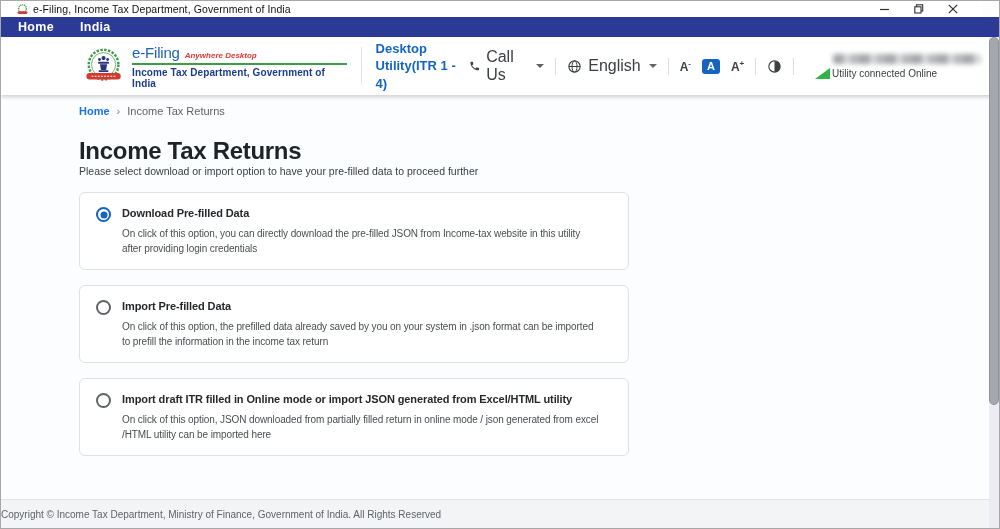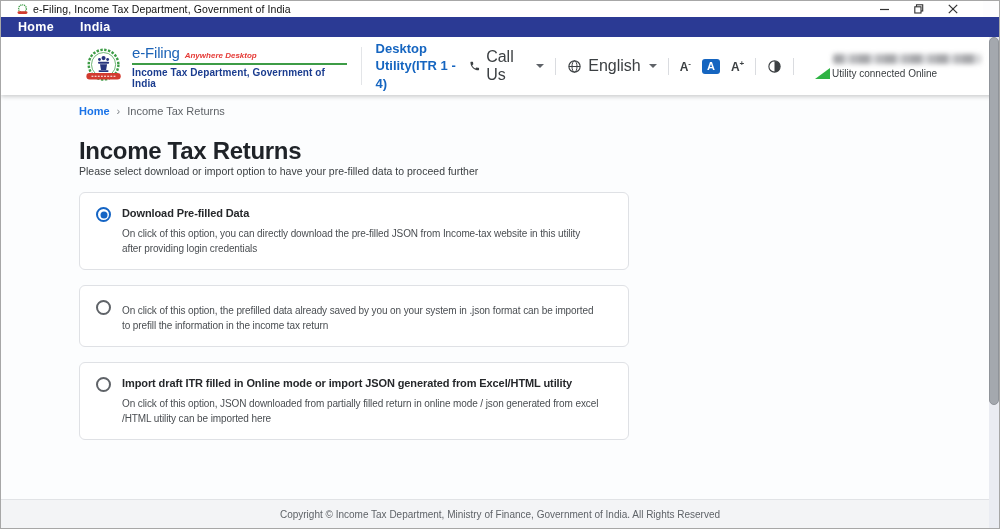--- a/index.html
+++ b/index.html
@@ -82,21 +82,21 @@
   .radio.selected .dot {
     position:absolute; left:50%; top:50%; transform:translate(-50%,-50%);
     width:7px; height:7px; border-radius:50%; background:#1464c4;
   }
   .card-text { max-width:492px; }
   .card-title { font-size:11px; font-weight:700; color:#26282b; line-height:1.45; letter-spacing:-0.1px; }
   .card-desc { margin-top:4px; font-size:10px; color:#4a4e52; line-height:1.5; max-width:478px; letter-spacing:-0.1px; }
   
   .footer {
     position:absolute; bottom:0; left:0; right:0; height:29px; background:#f3f4f6;
-    border-top:1px solid #e1e3e6; display:flex; align-items:center; justify-content:center; z-index:20;
+    border-top:1px solid #e1e3e6; display:flex; align-items:center; justify-content:flex-start; z-index:20;
   }
   .footer-text { font-size:10px; color:#5f6368; }
   
   .scrollbar { position:absolute; top:36px; right:0; bottom:0; width:10px; background:#eaecf2; z-index:50; }
   .scroll-thumb {
     position:absolute; top:0; left:0; width:10px; height:368px;
     background:#a4a8ae; border:1px solid #90949a; border-radius:5px;
   }
 </style>
 </head>
@@ -221,20 +221,21 @@
         </span>
       <div class="card-text">
         <div class="card-title">Download Pre-filled Data</div>
         <div class="card-desc">On click of this option, you can directly download the pre-filled JSON from Income-tax website in this utility after providing login credentials</div>
       </div>
     </div>
 
     <div class="card">
       <span class="radio"></span>
       <div class="card-text">
+        <div class="card-title">Import Pre-filled Data</div>
         <div class="card-desc">On click of this option, the prefilled data already saved by you on your system in .json format can be imported to prefill the information in the income tax return</div>
       </div>
     </div>
 
     <div class="card">
       <span class="radio"></span>
       <div class="card-text">
         <div class="card-title">Import draft ITR filled in Online mode or import JSON generated from Excel/HTML utility</div>
         <div class="card-desc">On click of this option, JSON downloaded from partially filled return in online mode / json generated from excel /HTML utility can be imported here</div>
       </div>

